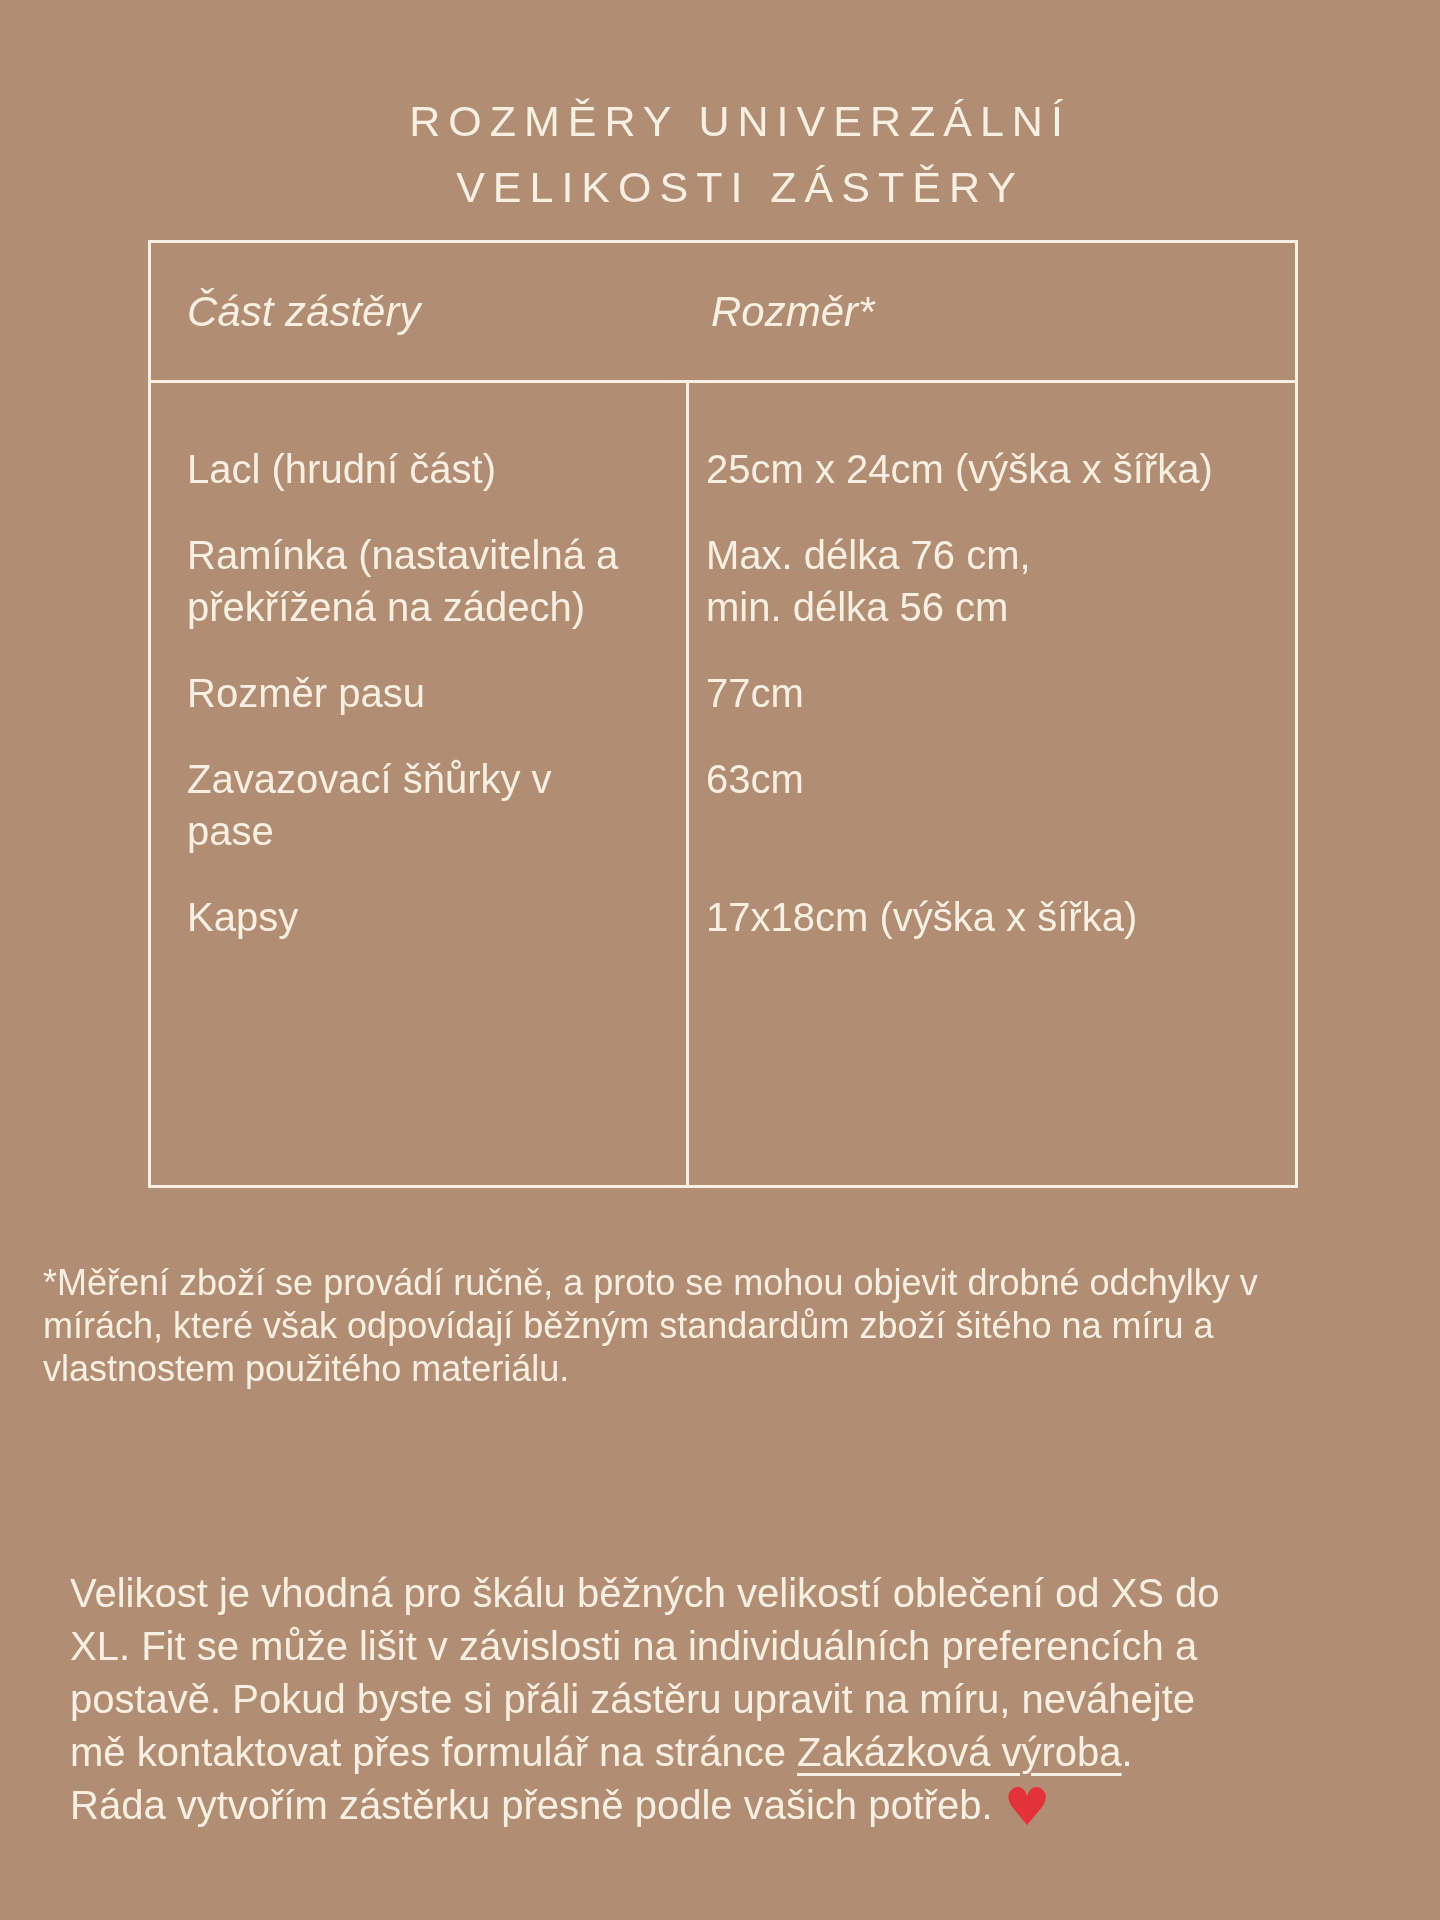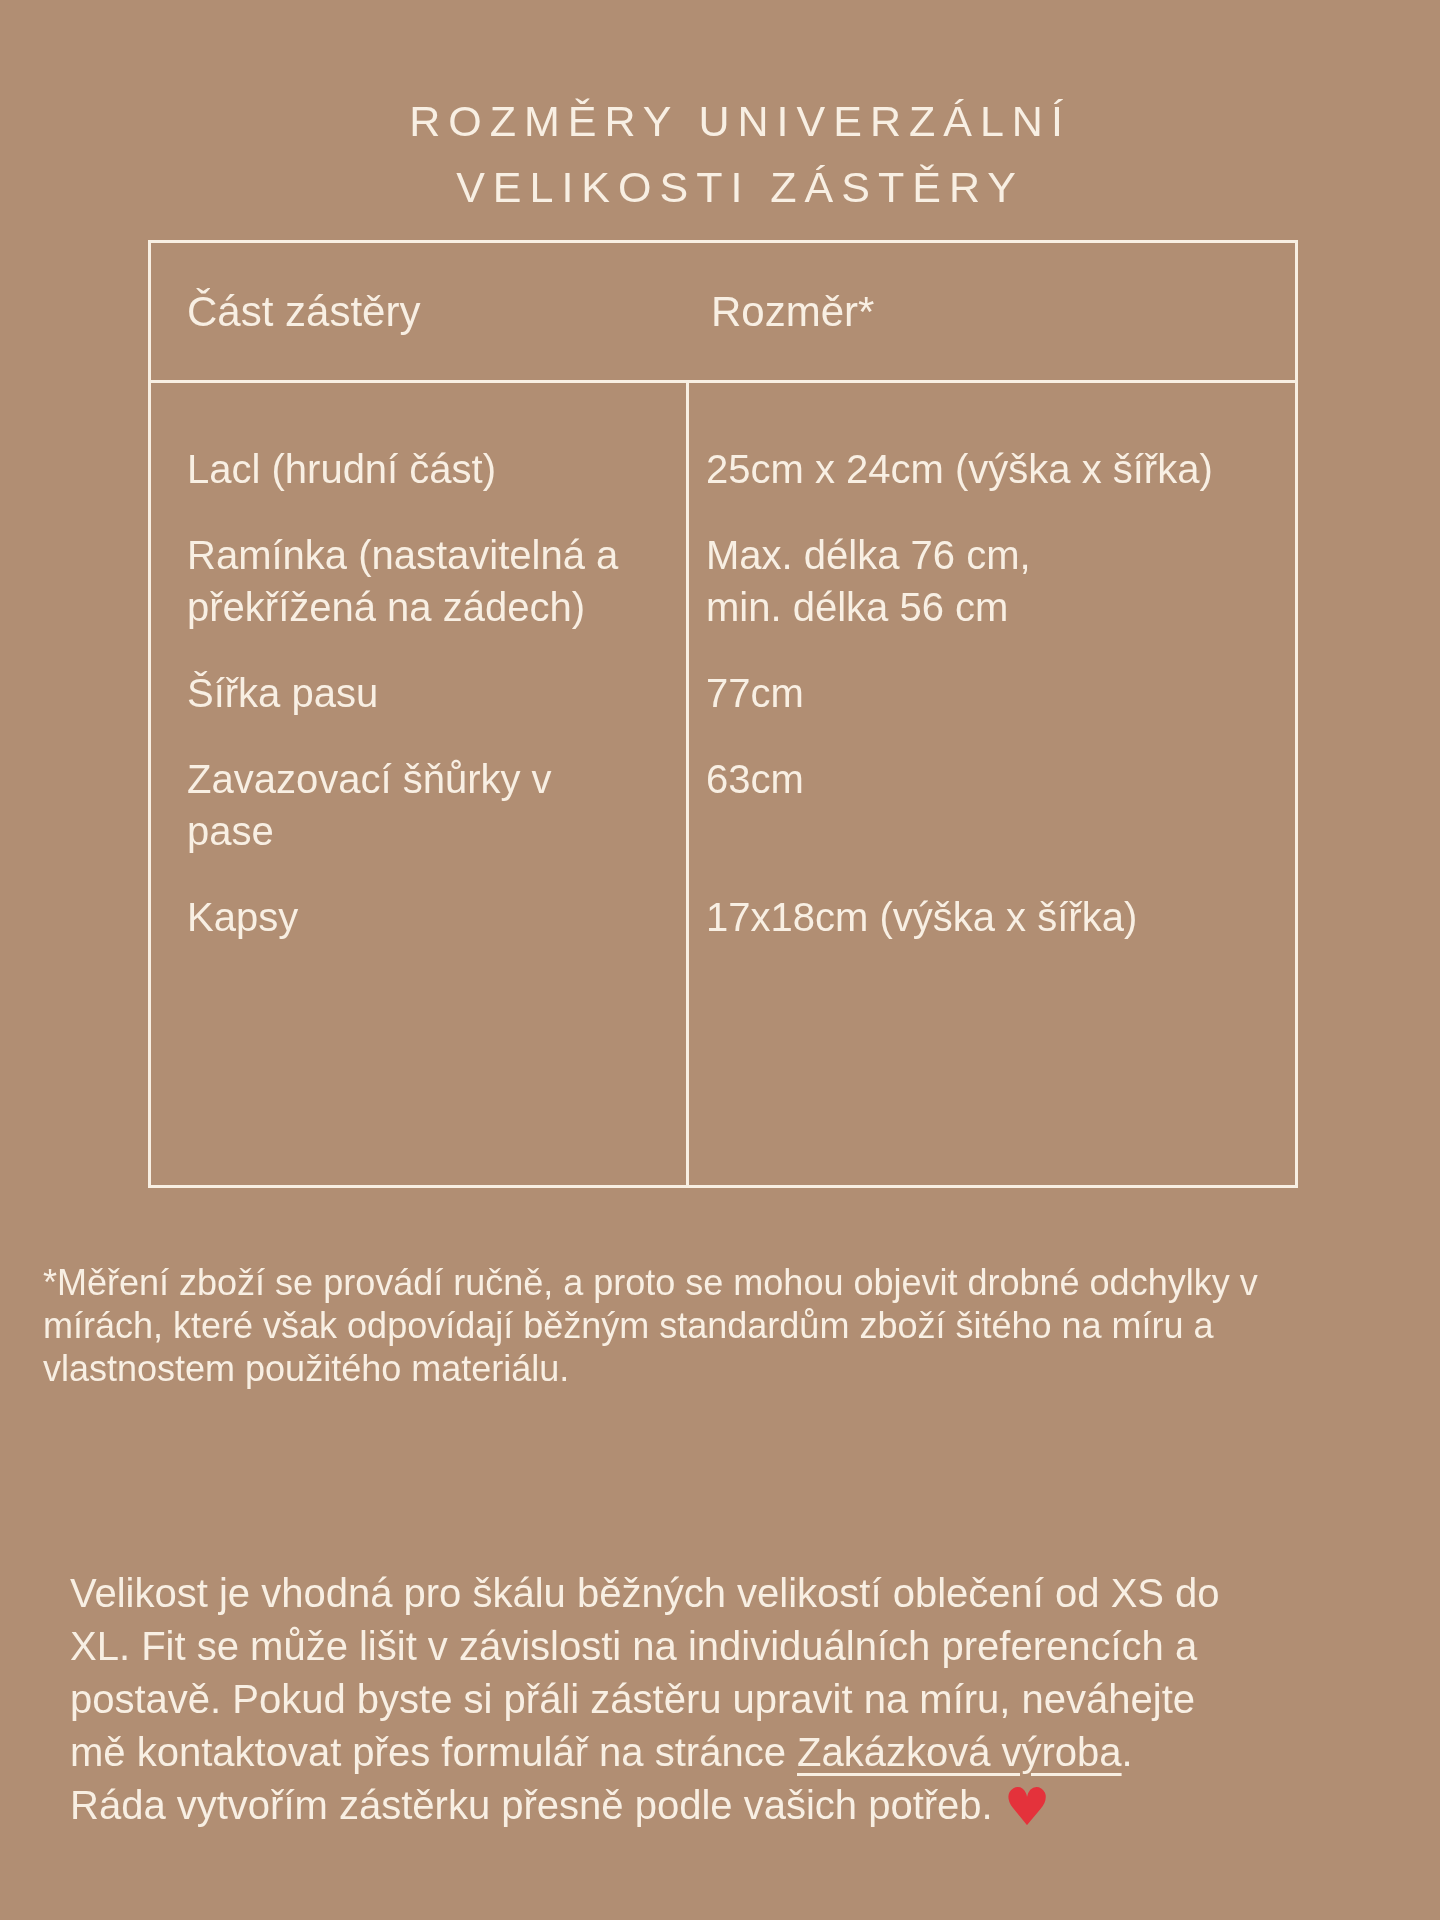--- a/index.html
+++ b/index.html
@@ -40,20 +40,21 @@
     border: 3px solid var(--ink, #F8EFE3);
     box-sizing: border-box;
   }
   .size-table .thead {
     height: 140px;
     border-bottom: 3px solid var(--ink, #F8EFE3);
     box-sizing: border-box;
     display: grid;
     grid-template-columns: 535px 1fr;
     align-items: center;
+    font-style: italic;
     font-size: 42px;
   }
   .size-table .thead .th-part { padding-left: 36px; }
   .size-table .thead .th-size { padding-left: 25px; }
 
   .size-table .tbody {
     position: relative;
     height: 802px;
     box-sizing: border-box;
     display: grid;
@@ -130,21 +131,21 @@
   </div>
   <div class="tbody" id="table-body">
     <div class="col-divider"></div>
 
   <div class="cell label">Lacl (hrudní část)</div>
       <div class="cell value">25cm x 24cm (výška x šířka)</div>
       <div class="cell label">Ramínka (nastavitelná a
 překřížená na zádech)</div>
       <div class="cell value">Max. délka 76 cm,
 min. délka 56 cm</div>
-      <div class="cell label">Šířka pasu</div>
+      <div class="cell label">Rozměr pasu</div>
       <div class="cell value">77cm</div>
       <div class="cell label">Zavazovací šňůrky v
 pase</div>
       <div class="cell value">63cm</div>
       <div class="cell label">Kapsy</div>
       <div class="cell value">17x18cm (výška x šířka)</div>
     </div>
 </div>
 
 <div class="footnote">*Měření zboží se provádí ručně, a proto se mohou objevit drobné odchylky v

